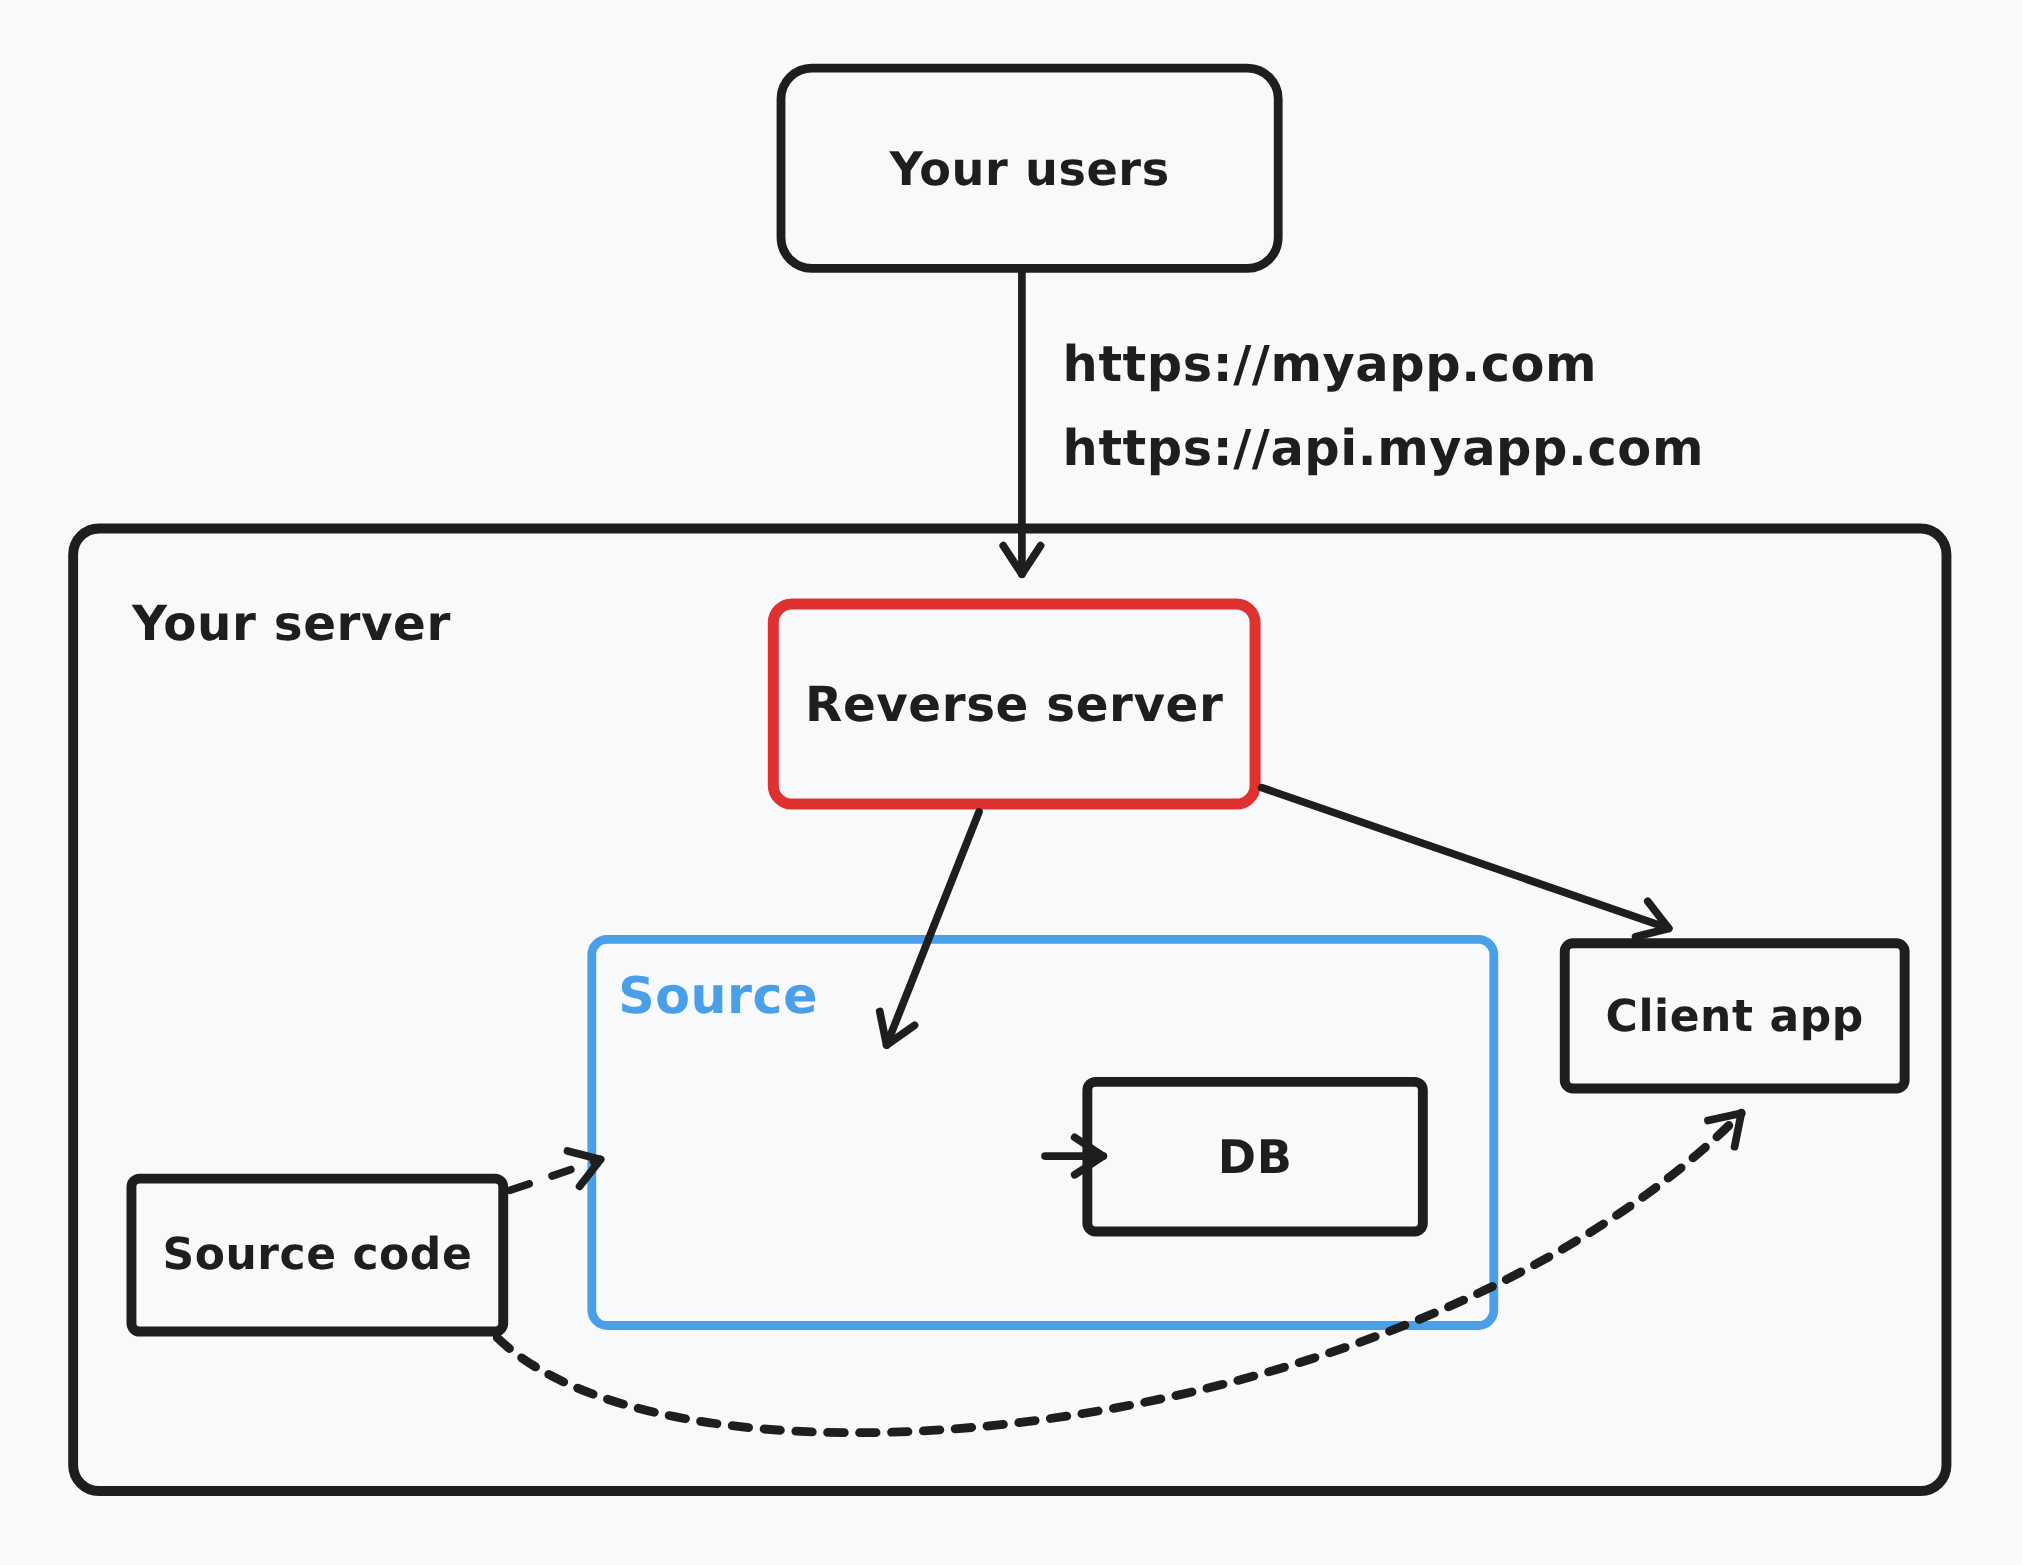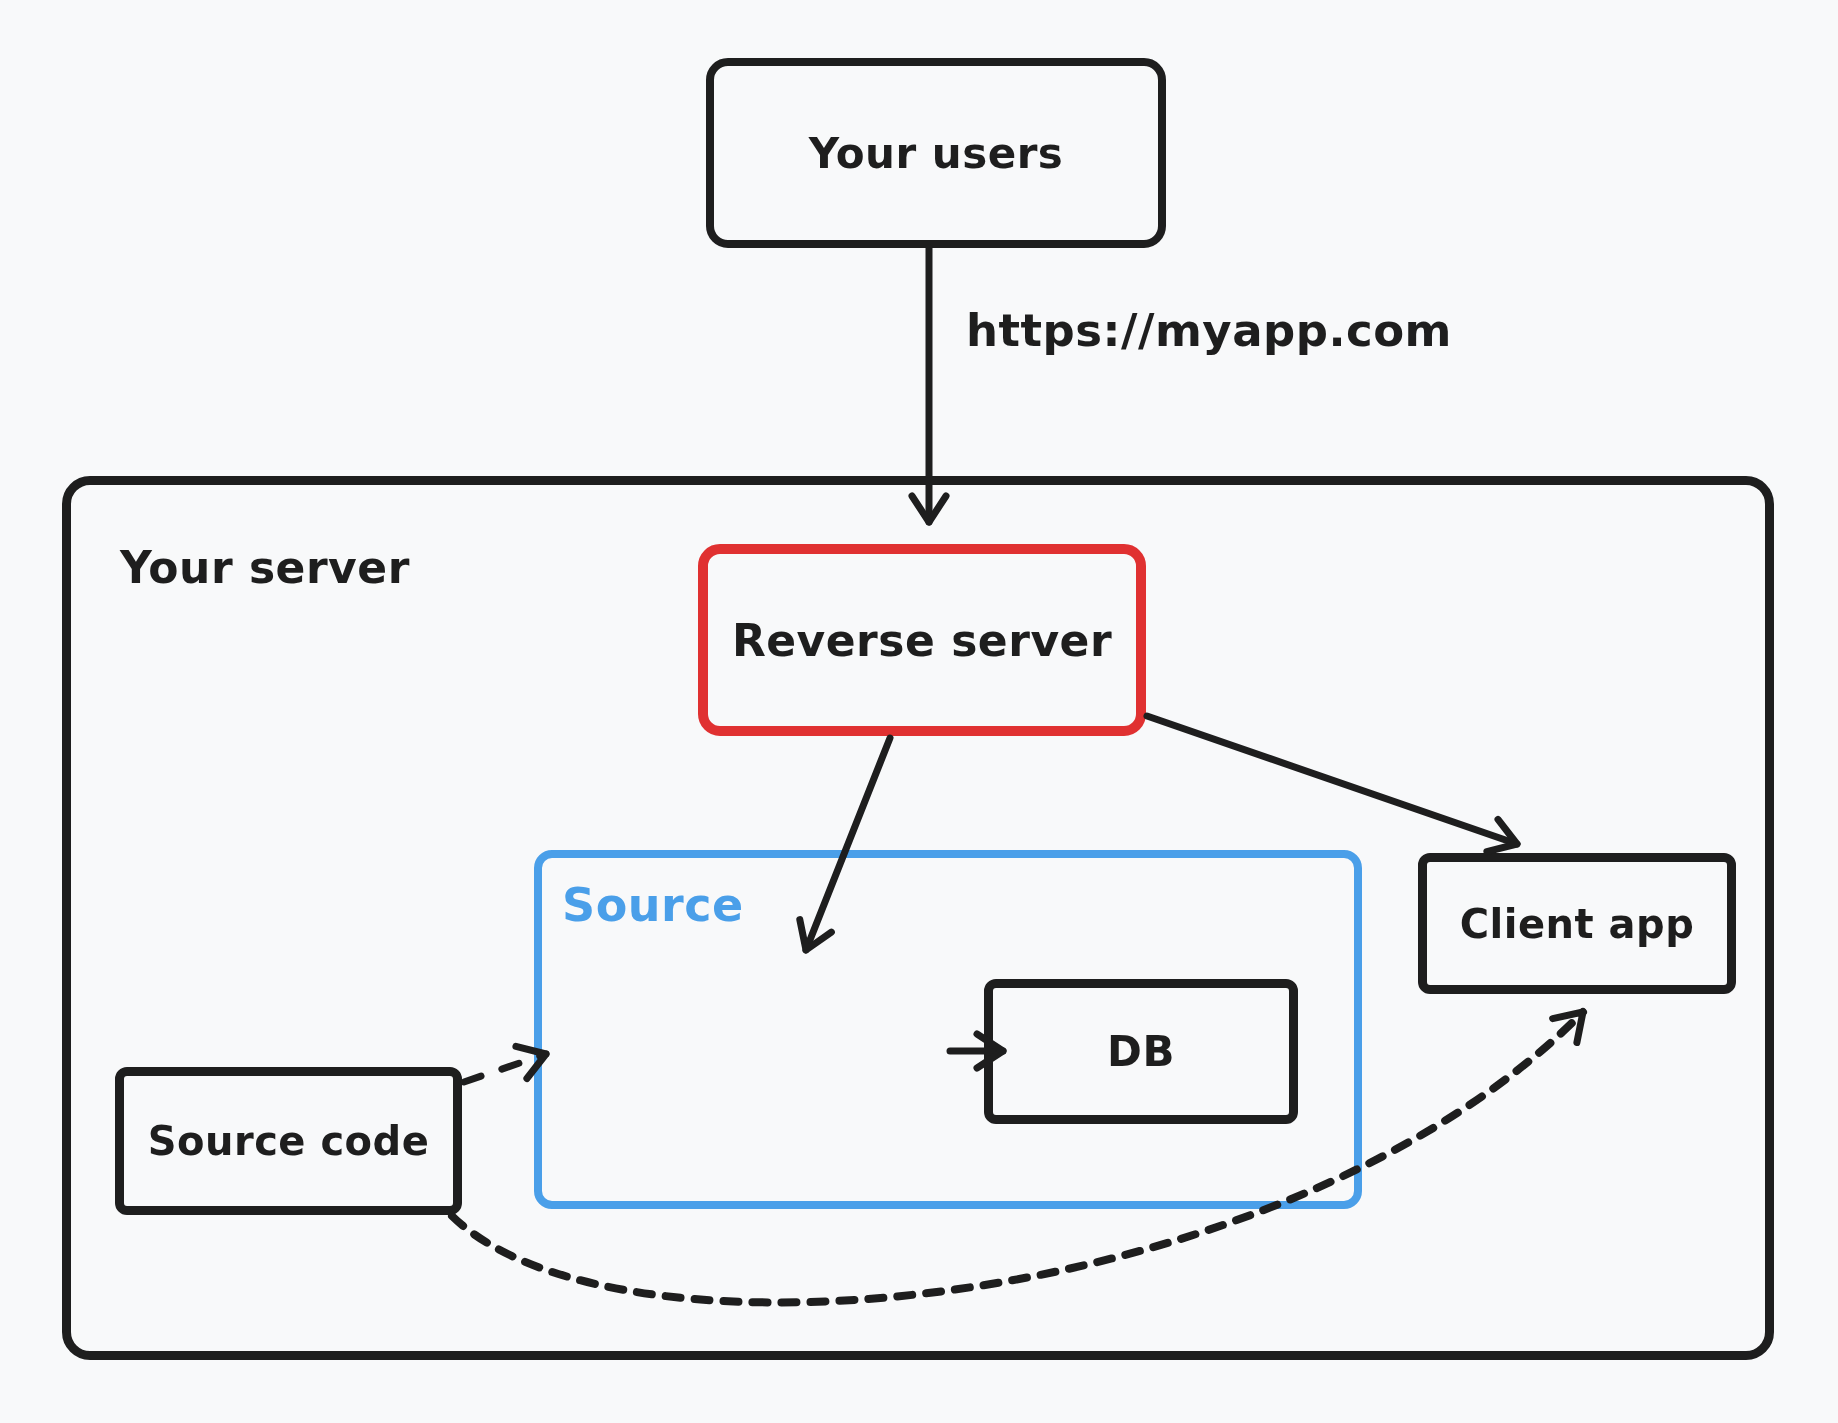--- a/index.html
+++ b/index.html
@@ -24,21 +24,21 @@
     display:flex;align-items:center;justify-content:center;
     text-align:center;
     box-sizing:border-box;
     border:9px solid var(--ink);
     border-radius:12px;
     font-size:42px;
     letter-spacing:0.5px;
     z-index:2;
     background:transparent;
   }
-  .node-users   {left:706px; top:58px;  width:460px; height:190px; border-width:8px; border-radius:22px;text-align:center;}
+  .node-users   {left:706px; top:58px;  width:460px; height:190px; border-width:8px; border-radius:32px;text-align:center;}
   .node-server  {left:62px;  top:476px; width:1712px;height:884px; border-radius:28px; z-index:1;}
   .node-proxy   {left:698px; top:544px; width:448px; height:192px; border-color:var(--red); border-width:10px; border-radius:22px; font-size:44px;}
   .node-docker  {left:534px; top:850px; width:828px; height:359px; border-color:var(--blue); border-width:8px; border-radius:18px; z-index:1;}
   .node-server-app{left:574px;top:979px; width:372px; height:145px;}
   .node-db      {left:984px; top:979px; width:314px; height:145px;}
   .node-client  {left:1418px;top:853px; width:318px; height:141px; font-size:40px;}
   .node-source  {left:115px; top:1067px;width:347px; height:148px; font-size:40px;text-align:right;}
   .floating-label{position:absolute;z-index:2;font-size:44px;letter-spacing:0.5px;}
   .label-your-server{left:120px;top:542px;}
   .label-docker{left:562px;top:878px;font-size:46px;color:var(--blue);}
@@ -65,20 +65,21 @@
 
   <div class="node node-server"></div>
   <div class="floating-label label-your-server">Your server</div>
 
   <div class="node node-users">
     <span>Your users</span>
   </div>
 
   <div class="floating-label edge-labels">
     <div>https://myapp.com</div>
+    <div>https://api.myapp.com</div>
   </div>
 
   <div class="node node-proxy">
     <span>Reverse server</span>
   </div>
 
   <div class="node node-docker"></div>
   <div class="floating-label label-docker">Source</div>
 
 

